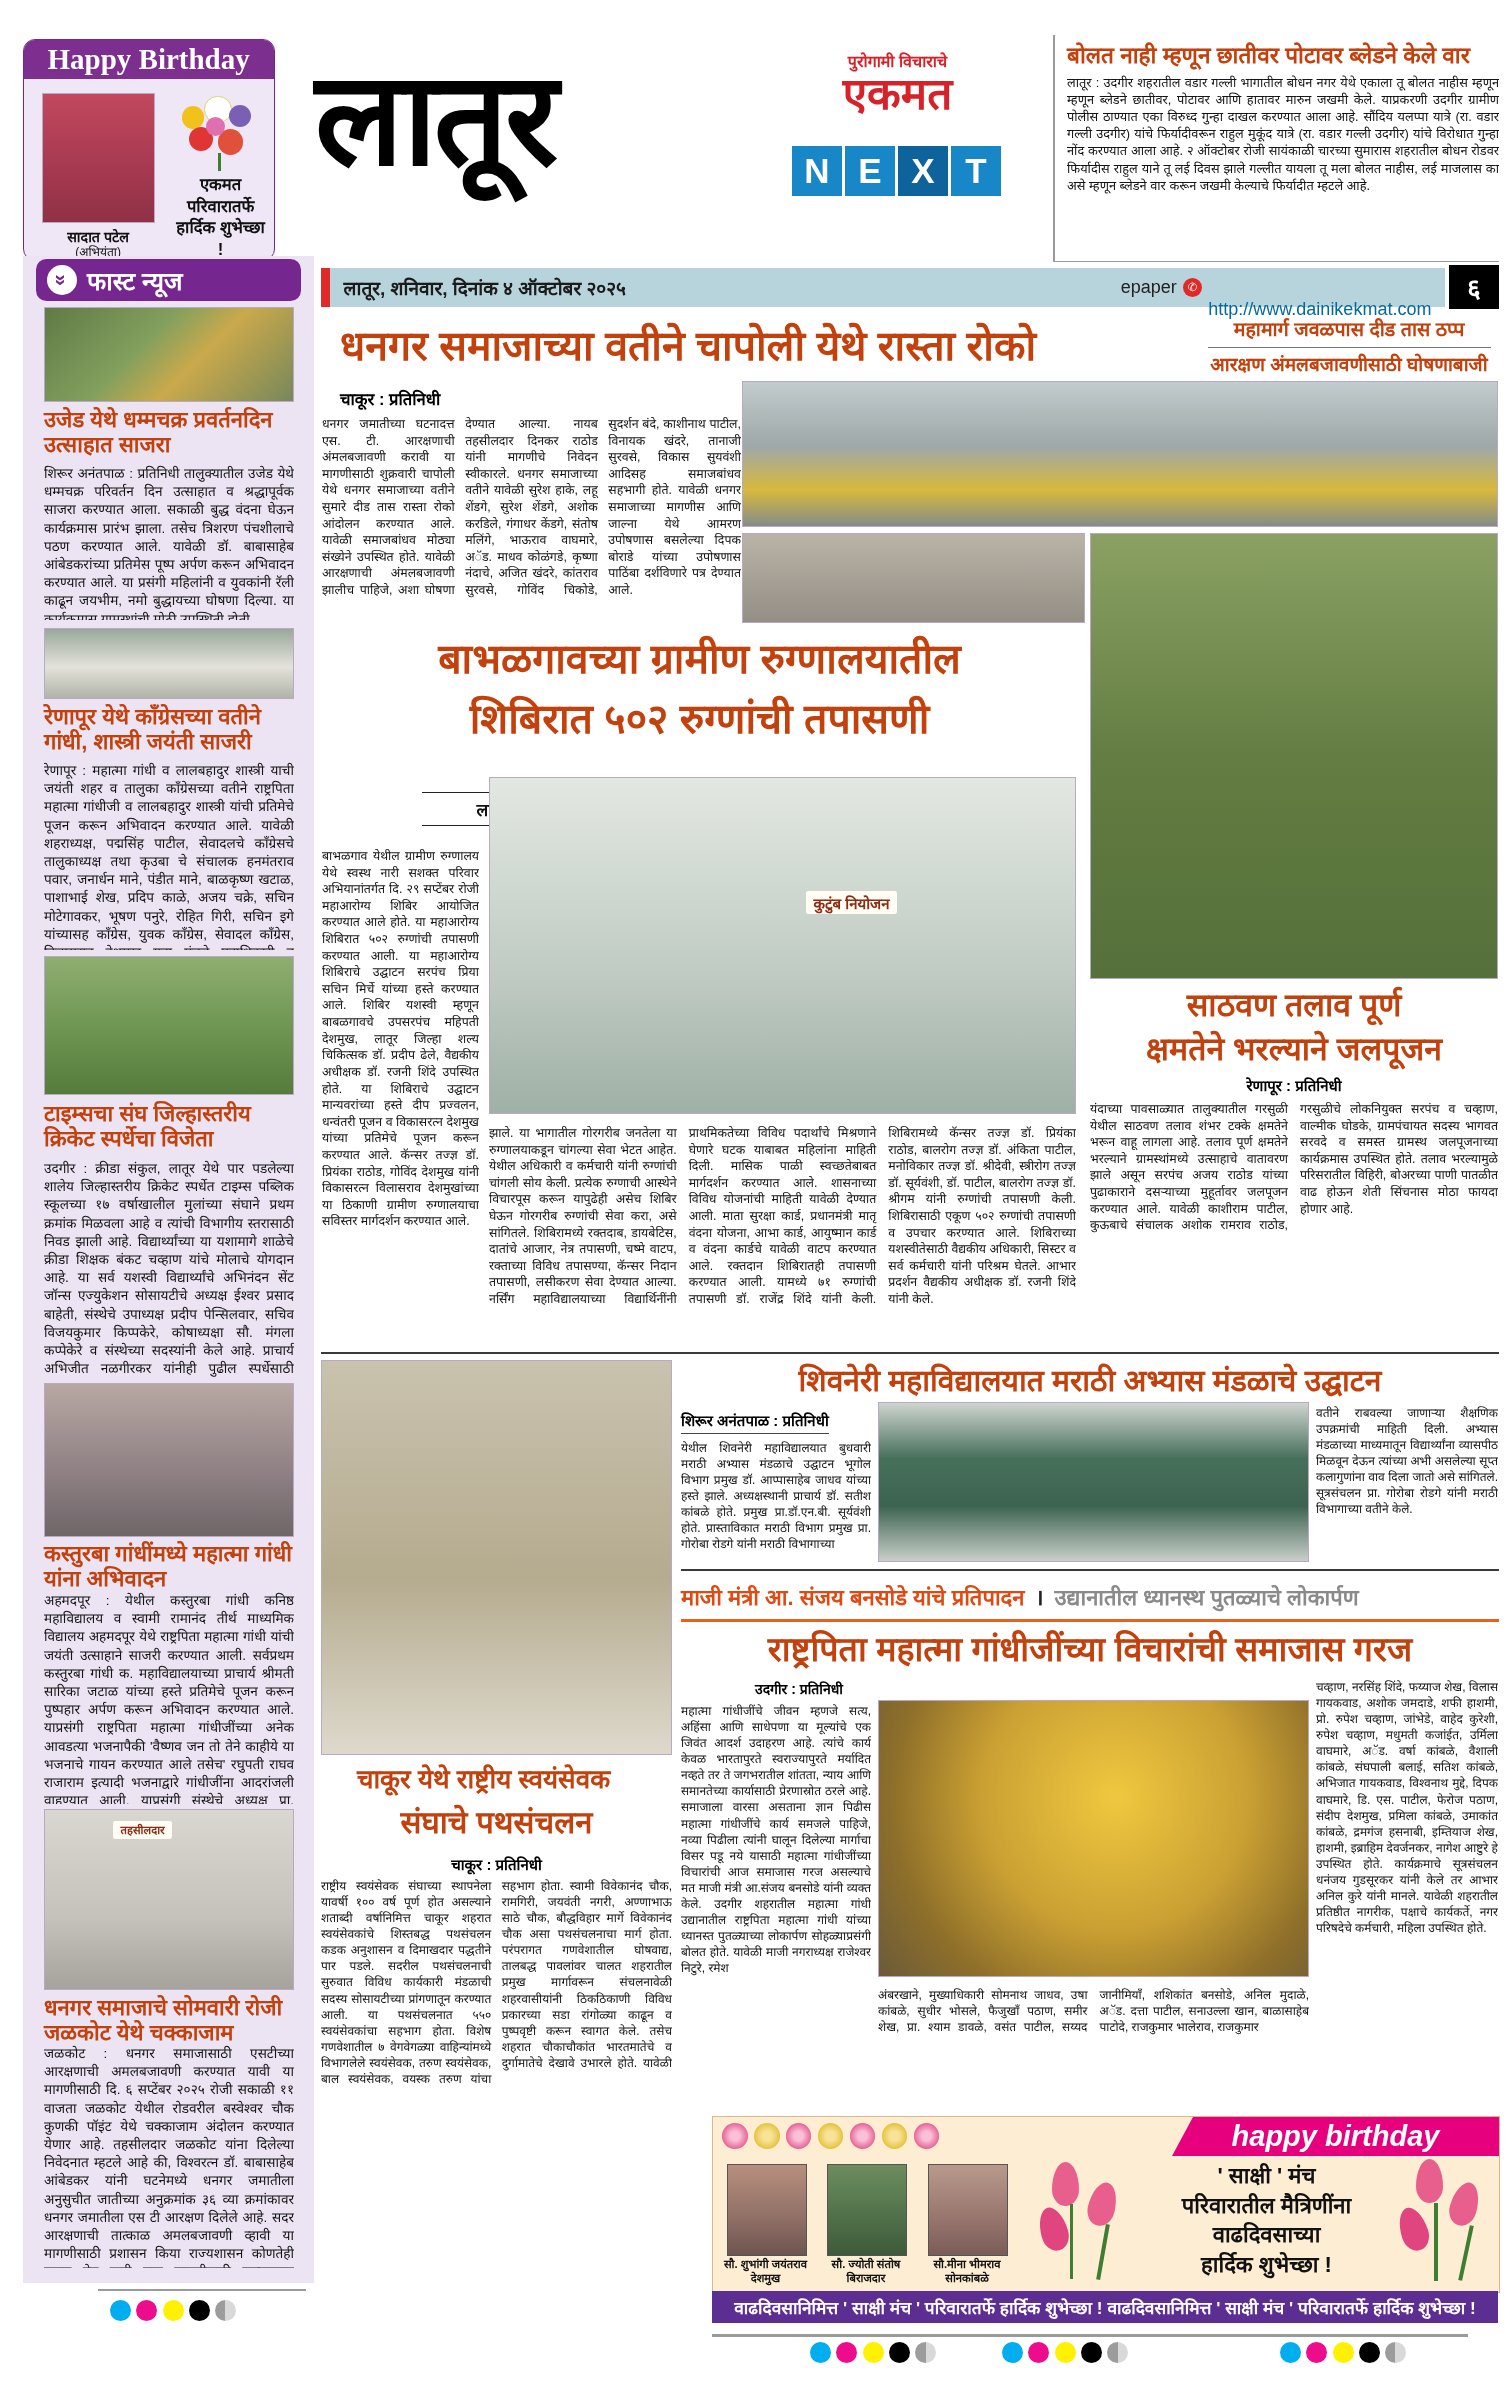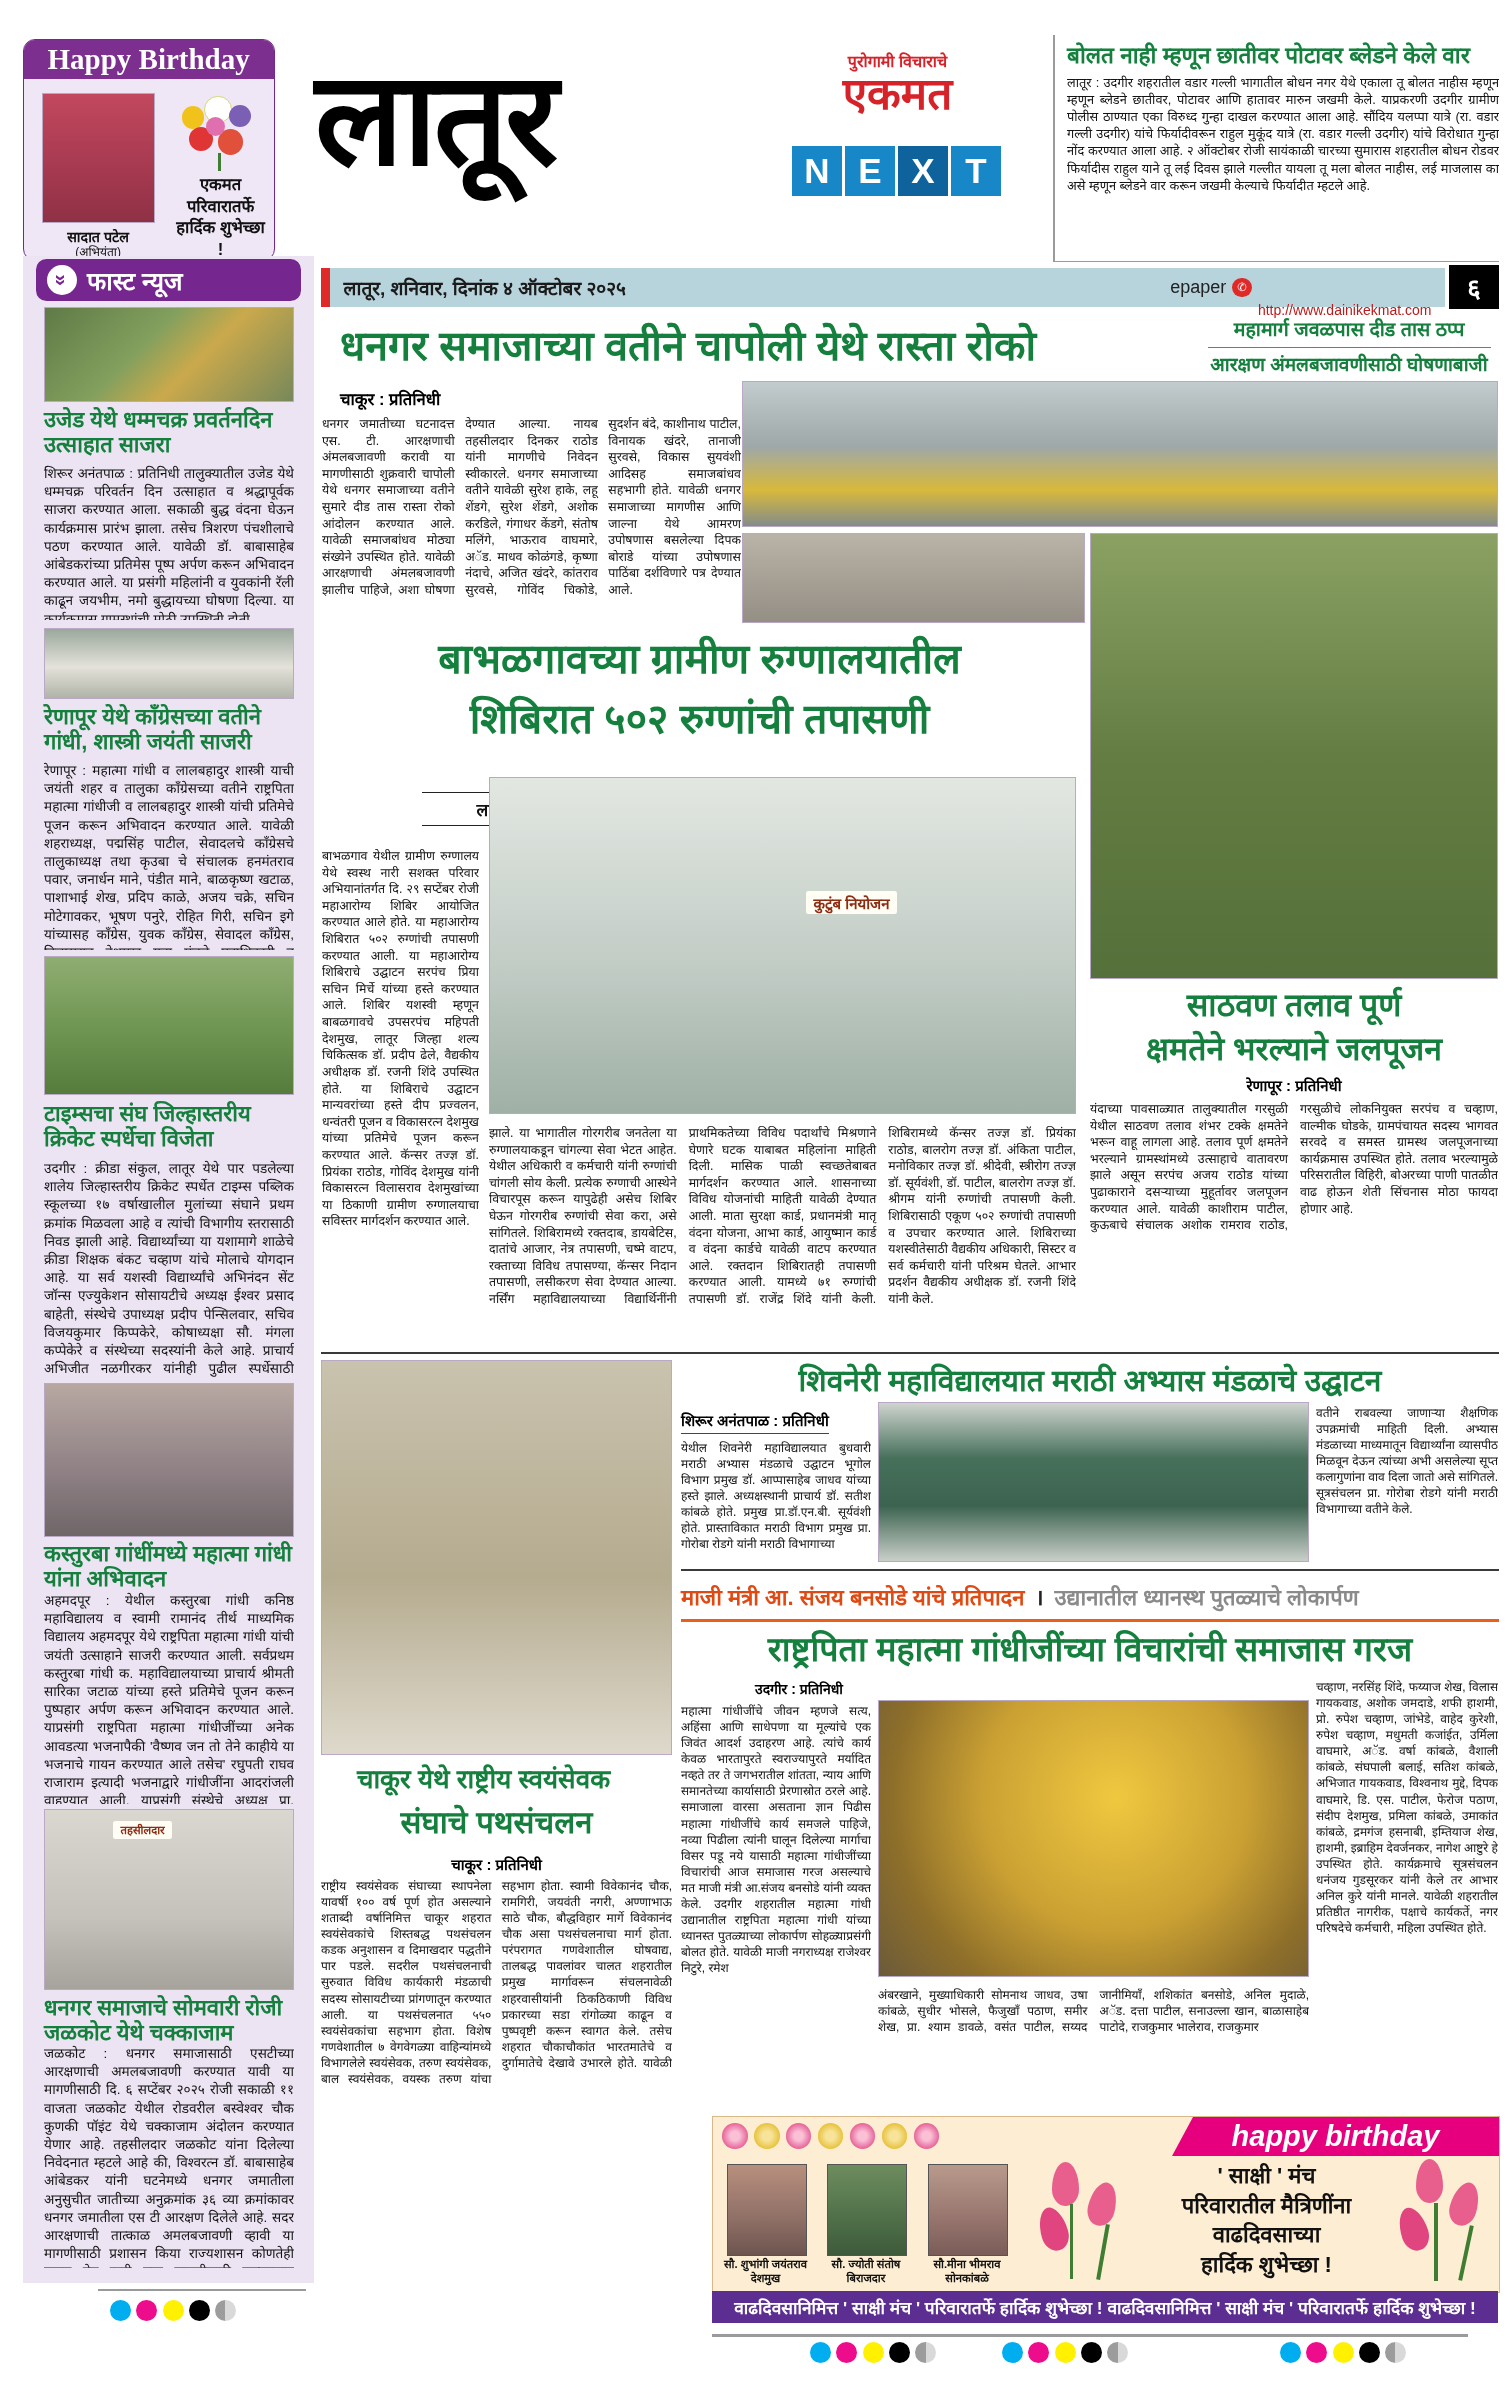--- a/index.html
+++ b/index.html
@@ -1,21 +1,21 @@
 <!DOCTYPE html>
 <html style="font-size:12px"><head>
 <meta charset="utf-8">
 <style>
   html,body{margin:0;padding:0;background:#e9e9e9;}
   .page{position:relative;width:1512px;height:2401px;background:#ffffff;
         font-family:"Liberation Sans",sans-serif;overflow:hidden;color:#111;}
   .abs{position:absolute;}
   .photo{border:0.8px solid #b9a9c4;box-sizing:border-box;}
   .jt{text-align:justify;line-height:1.34;color:#141414;overflow:hidden;}
-  .hl{font-weight:bold;color:#15803d;line-height:1.12;}
+  .hl{font-weight:bold;color:#c2410c;line-height:1.12;}
   .ctr{text-align:center;}
   .byline{font-weight:bold;color:#000;}
   .rule{background:#3a3a3a;}
   
   .fn-bg{background:#ece3f3;}
   .fn-head{background:#76278f;border-radius:10.5px;display:flex;align-items:center;
            gap:10.5px;padding-left:10.5px;box-sizing:border-box;}
   .fn-head .circ{width:30px;height:30px;background:#fff;border-radius:50%;display:flex;
            align-items:center;justify-content:center;color:#76278f;font-weight:bold;
            font-size:21px;}
@@ -103,21 +103,21 @@
     <div class="hl" style="font-size:22.6px;margin-top:7.5px;">बोलत नाही म्हणून छातीवर पोटावर ब्लेडने केले वार</div>
     <div class="jt" style="font-size:12.8px;margin-top:6px;height:158px;">लातूर : उदगीर शहरातील वडार गल्ली भागातील बोधन नगर येथे एकाला तू बोलत नाहीस म्हणून म्हणून ब्लेडने छातीवर, पोटावर आणि हातावर मारुन जखमी केले. याप्रकरणी उदगीर ग्रामीण पोलीस ठाण्यात एका विरुध्द गुन्हा दाखल करण्यात आला आहे. सौंदिय यलप्पा यात्रे (रा. वडार गल्ली उदगीर) यांचे फिर्यादीवरून राहुल मुकूंद यात्रे (रा. वडार गल्ली उदगीर) यांचे विरोधात गुन्हा नोंद करण्यात आला आहे. २ ऑक्टोबर रोजी सायंकाळी चारच्या सुमारास शहरातील बोधन रोडवर फिर्यादीस राहुल याने तू लई दिवस झाले गल्लीत यायला तू मला बोलत नाहीस, लई माजलास का असे म्हणून ब्लेडने वार करून जखमी केल्याचे फिर्यादीत म्हटले आहे.</div>
   </div>
 
   <div class="abs datebar" style="left:321px;top:268px;width:1124px;height:39px;">
     <div class="redbar"></div>
     <div style="font-weight:bold;font-size:19px;color:#1b1b1b;padding-left:13.6px;flex:1;">लातूर, शनिवार, दिनांक ४ ऑक्टोबर २०२५</div>
     <div style="display:flex;align-items:center;gap:6px;padding-right:13.6px;">
       <span style="font-size:18px;color:#222;">epaper</span>
       <span style="width:19.6px;height:19.6px;border-radius:50%;background:#e02a27;color:#fff;display:inline-flex;align-items:center;justify-content:center;font-size:11.3px;">✆</span>
-      <span style="font-size:14px;color:#b91c1c;margin-top:44px;">http://www.dainikekmat.com</span>
+      <span style="font-size:18px;color:#0369a1;margin-top:44px;">http://www.dainikekmat.com</span>
     </div>
   </div>
   <div class="abs pagenum" style="left:1449px;top:265px;width:50px;height:44px;">६</div>
 
   <div class="abs fn-bg" style="left:22.6px;top:256px;width:291px;height:2027px;"></div>
   <div class="abs fn-head" style="left:36px;top:259px;width:265px;height:42px;">
     <span class="circ">
         <span>»</span>
       </span>
     <span class="fn-title">फास्ट न्यूज</span>

